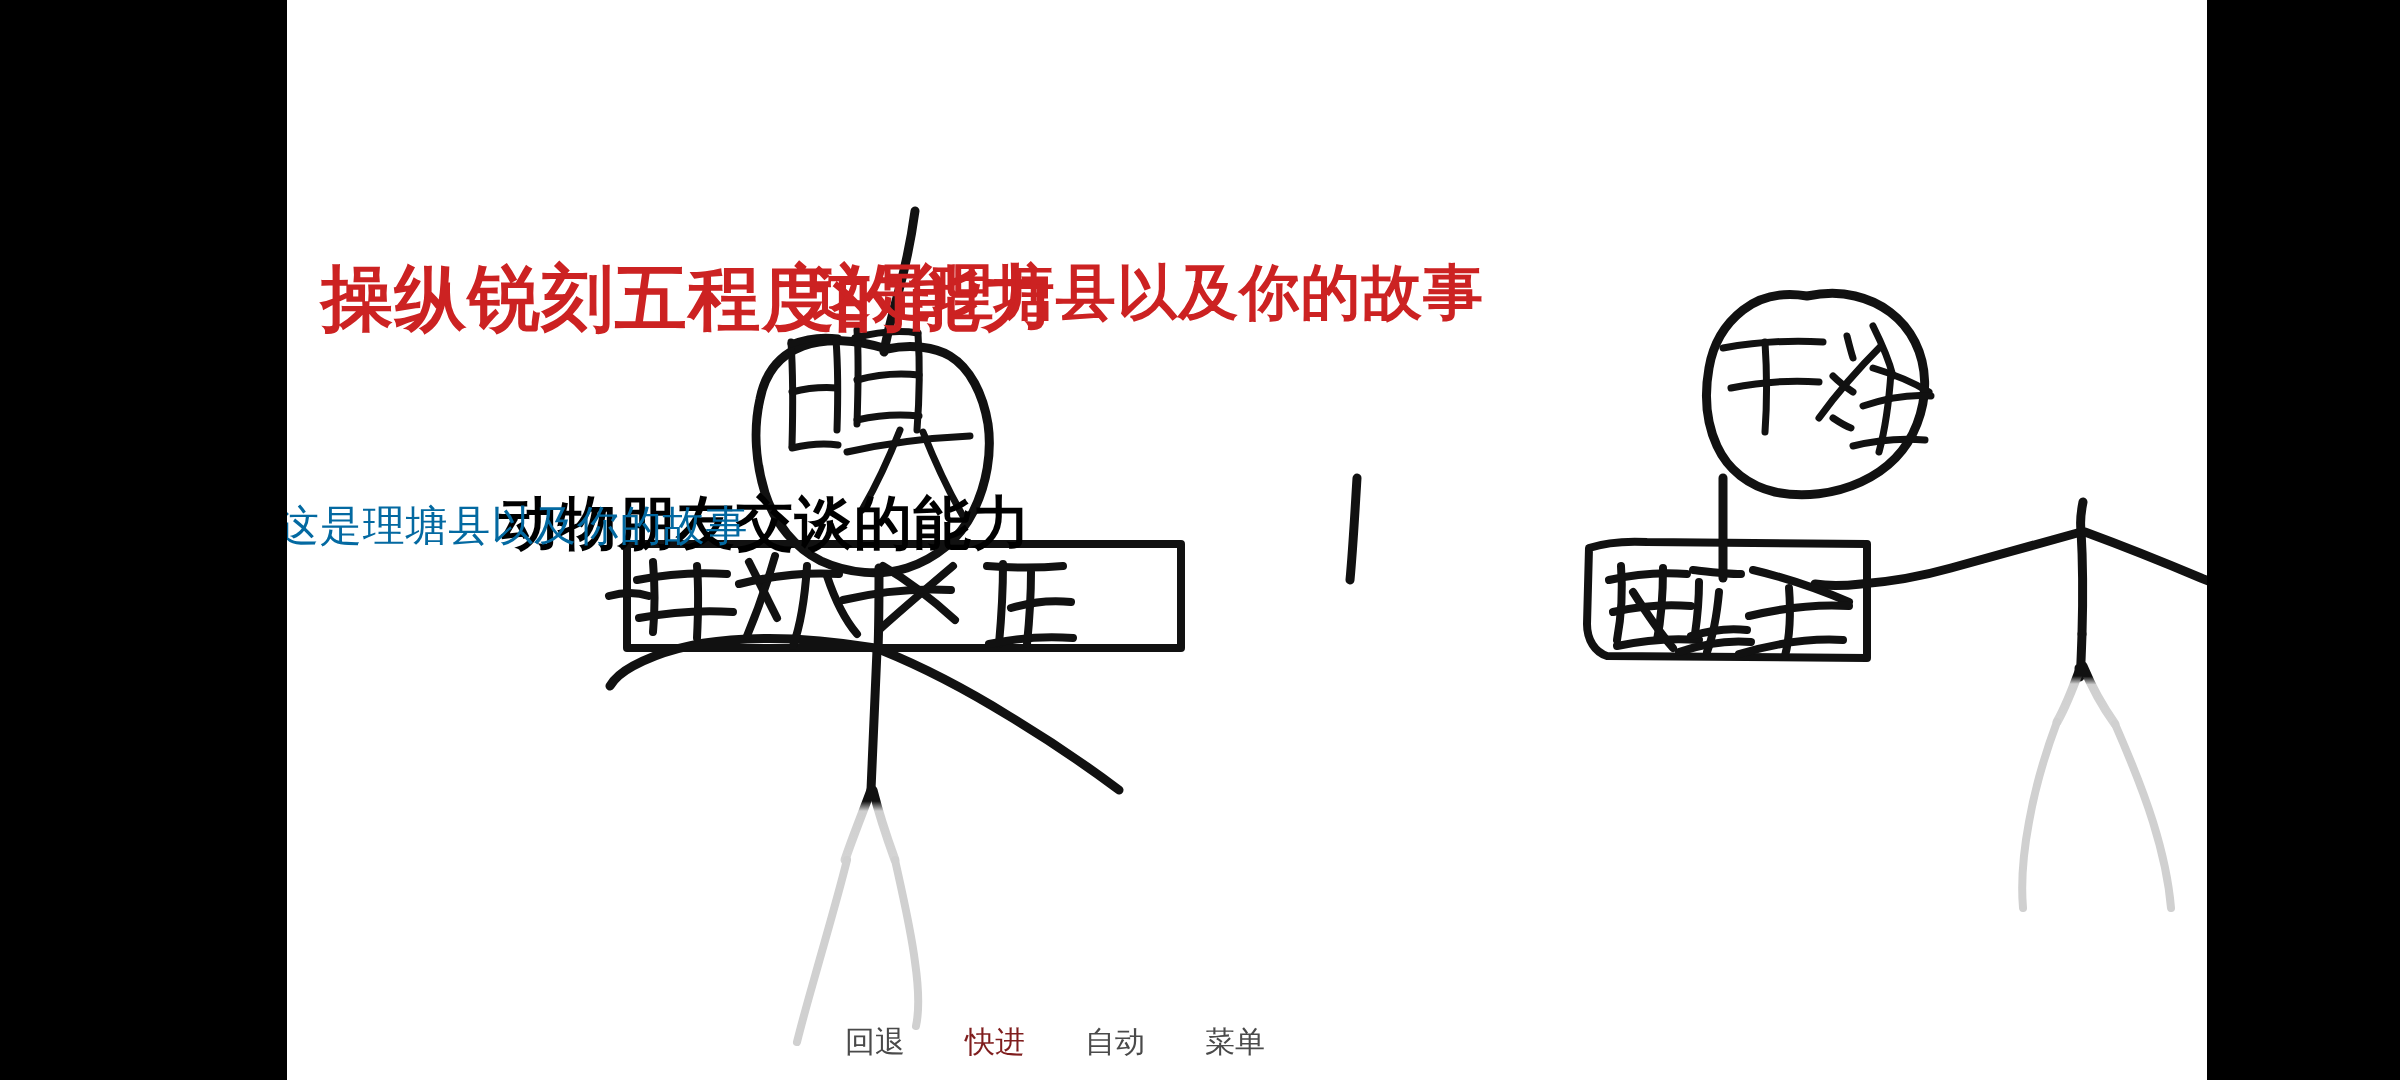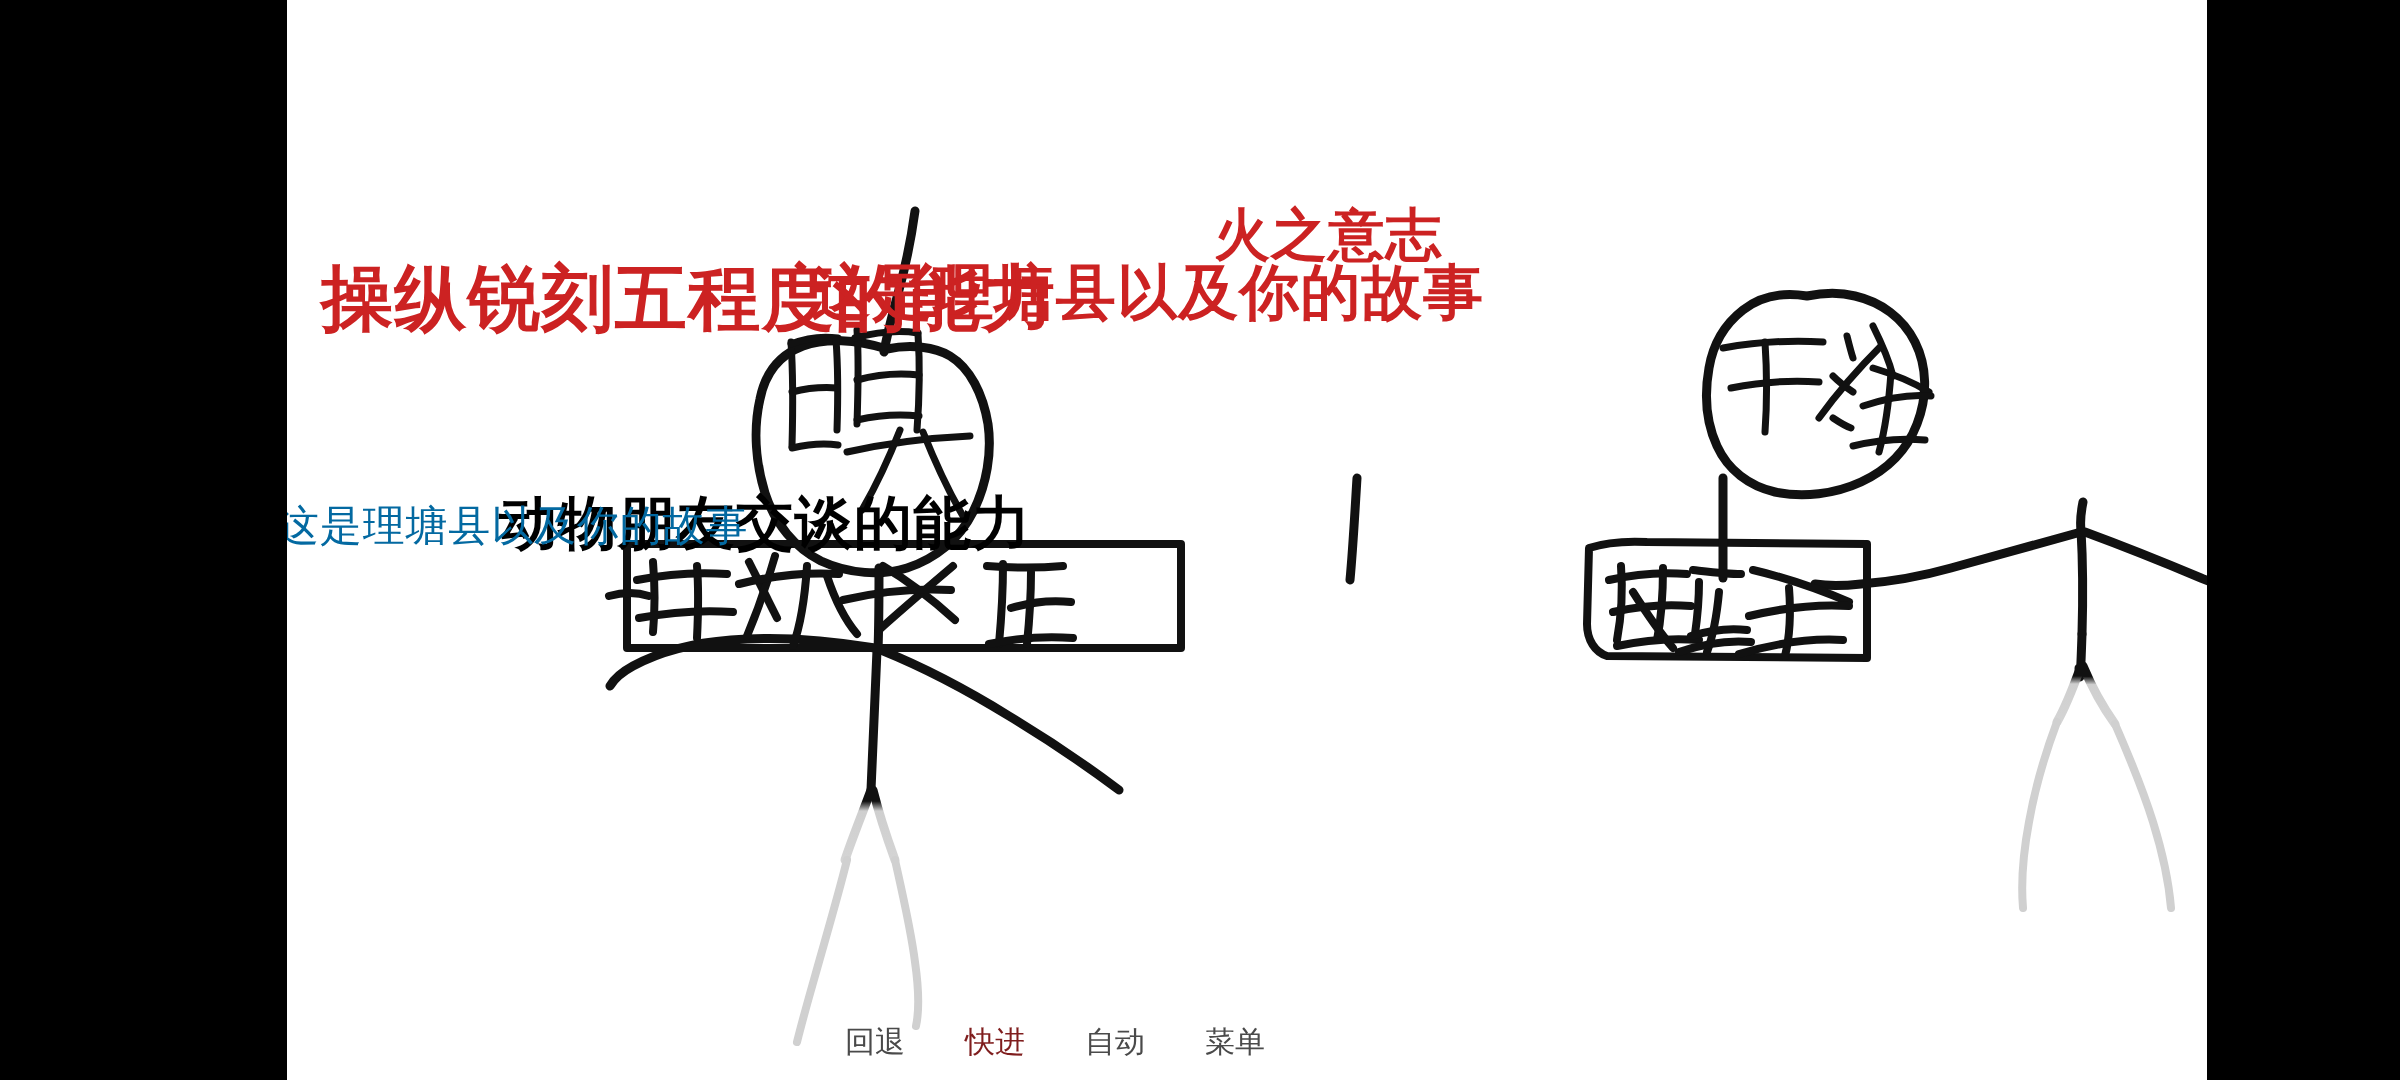--- a/index.html
+++ b/index.html
@@ -274,21 +274,20 @@
       </svg>
 
       <div class="layer">
         <div class="cn pinkfade" id="t-animal">动物朋友交谈的能力</div>
 
 
         <div class="cn red" id="t-left-pow">操纵锐刻五程度的能力</div>
 
         <div class="cn red" id="t-right-pow">这是理塘县以及你的故事</div>
 
-        <div class="cn red" id="t-will">火之意志</div>
 
         <div class="cn dark" id="t-story">这是理塘县以及你的故事</div>
       </div>
 
       <div id="controlbar">
         <div class="ctrl">回退</div>
         <div class="ctrl dim">快进</div>
         <div class="ctrl">自动</div>
         <div class="ctrl">菜单</div>
       </div>

